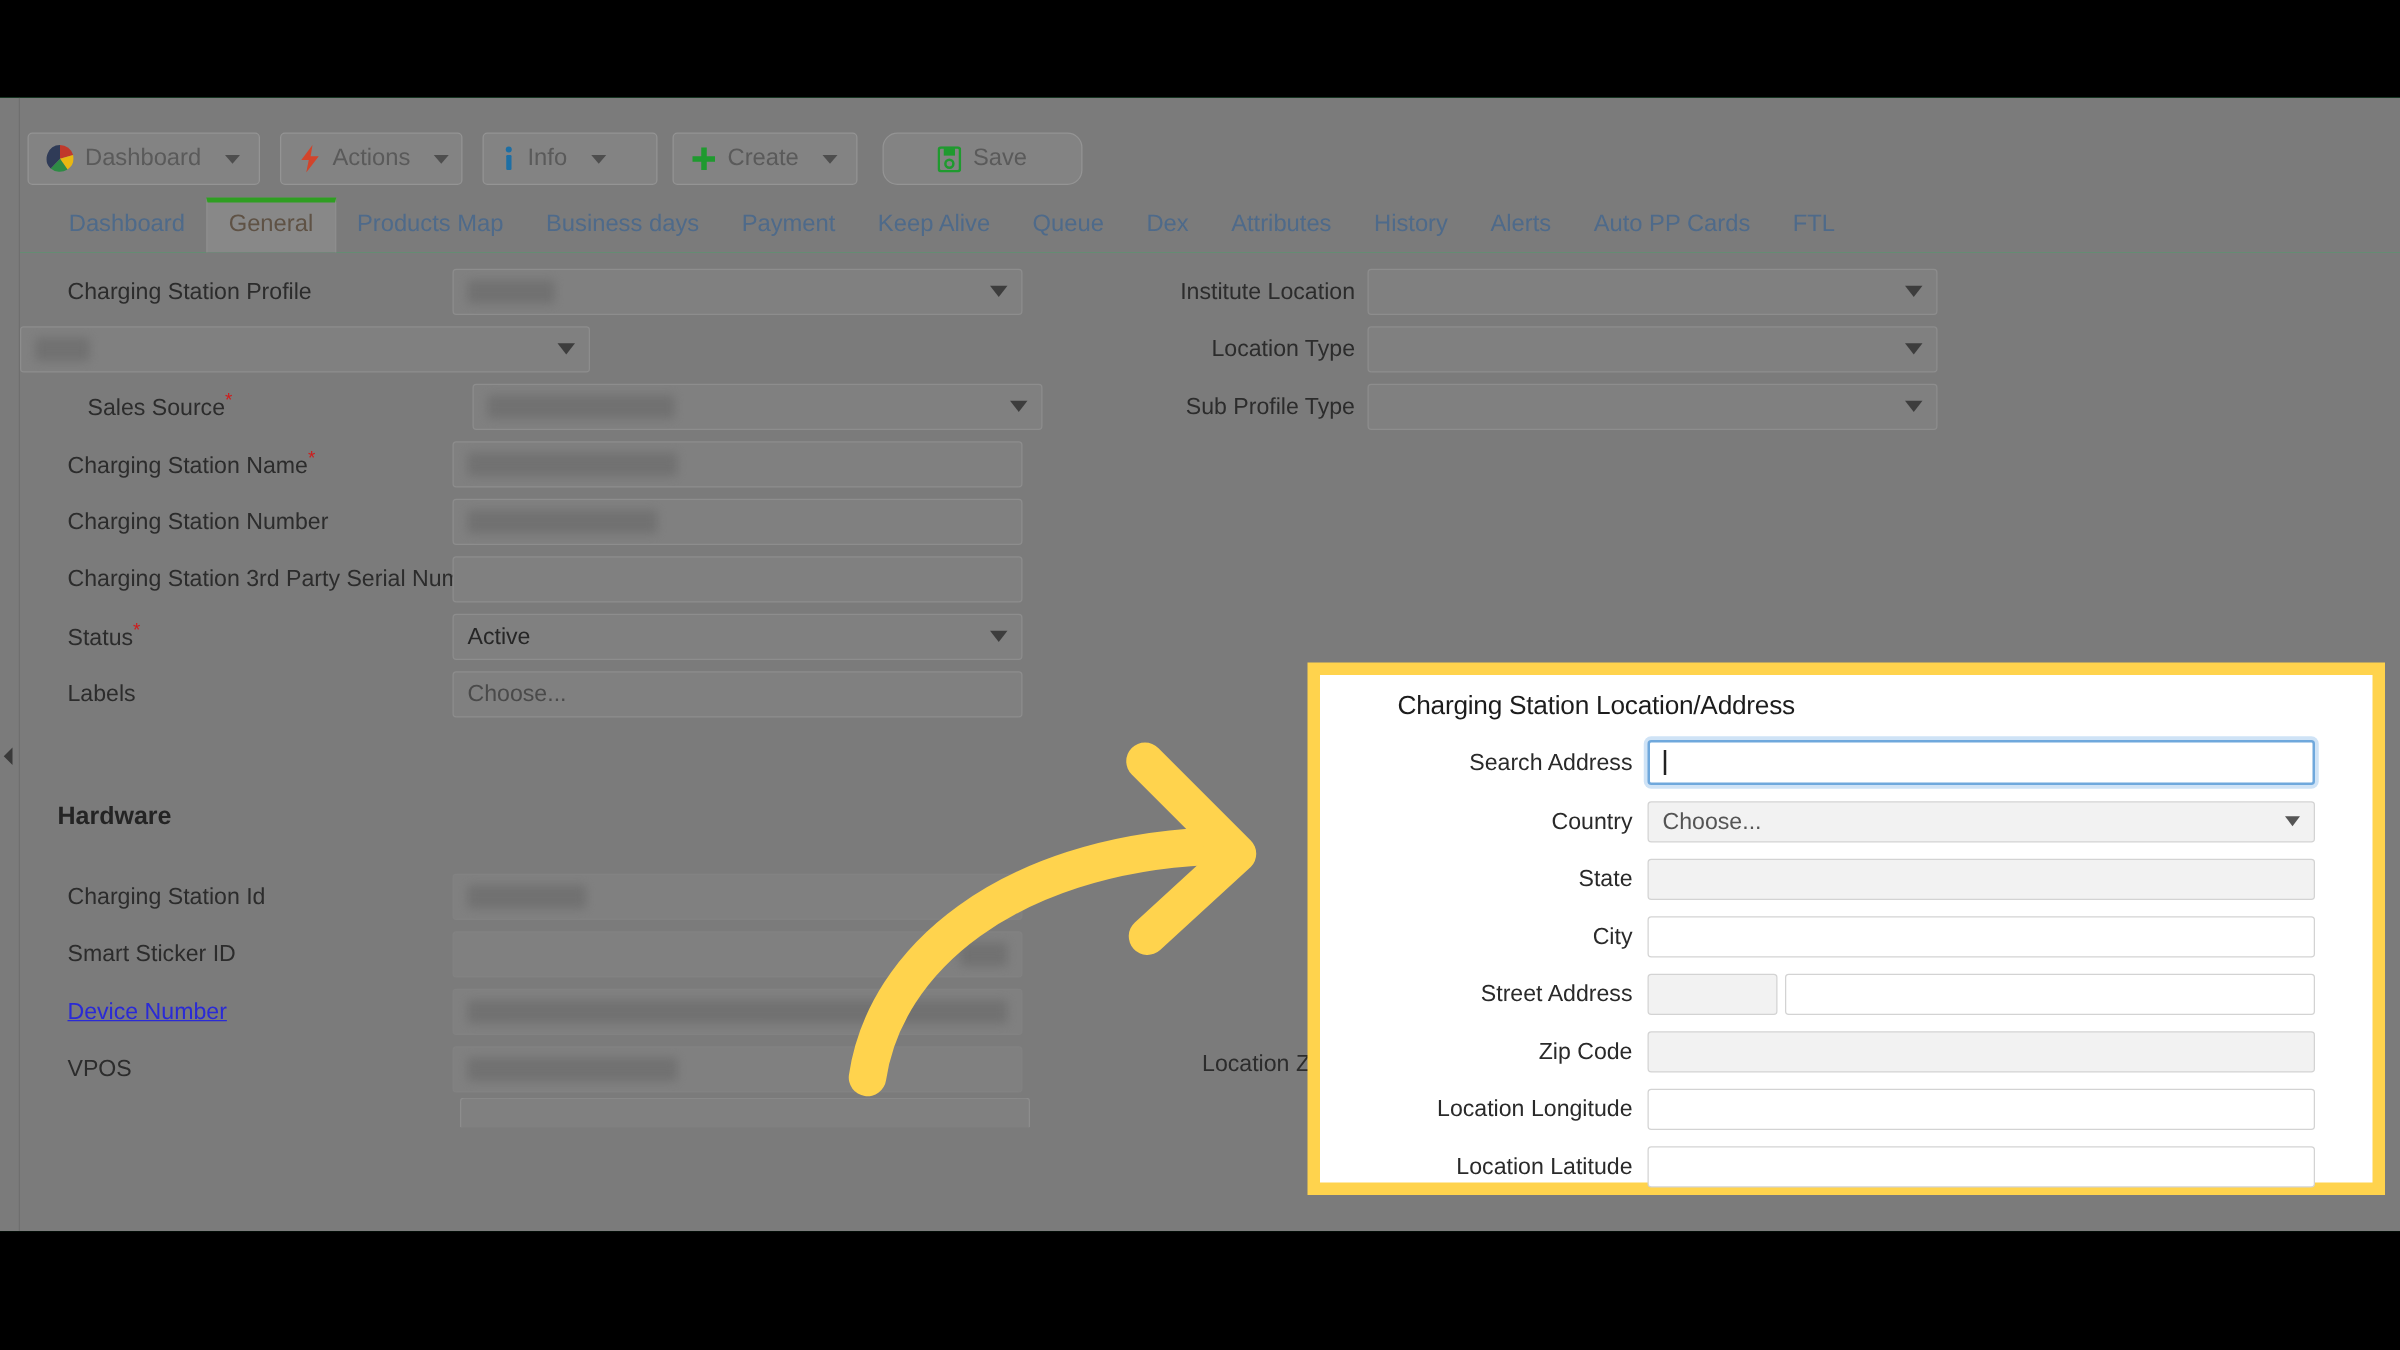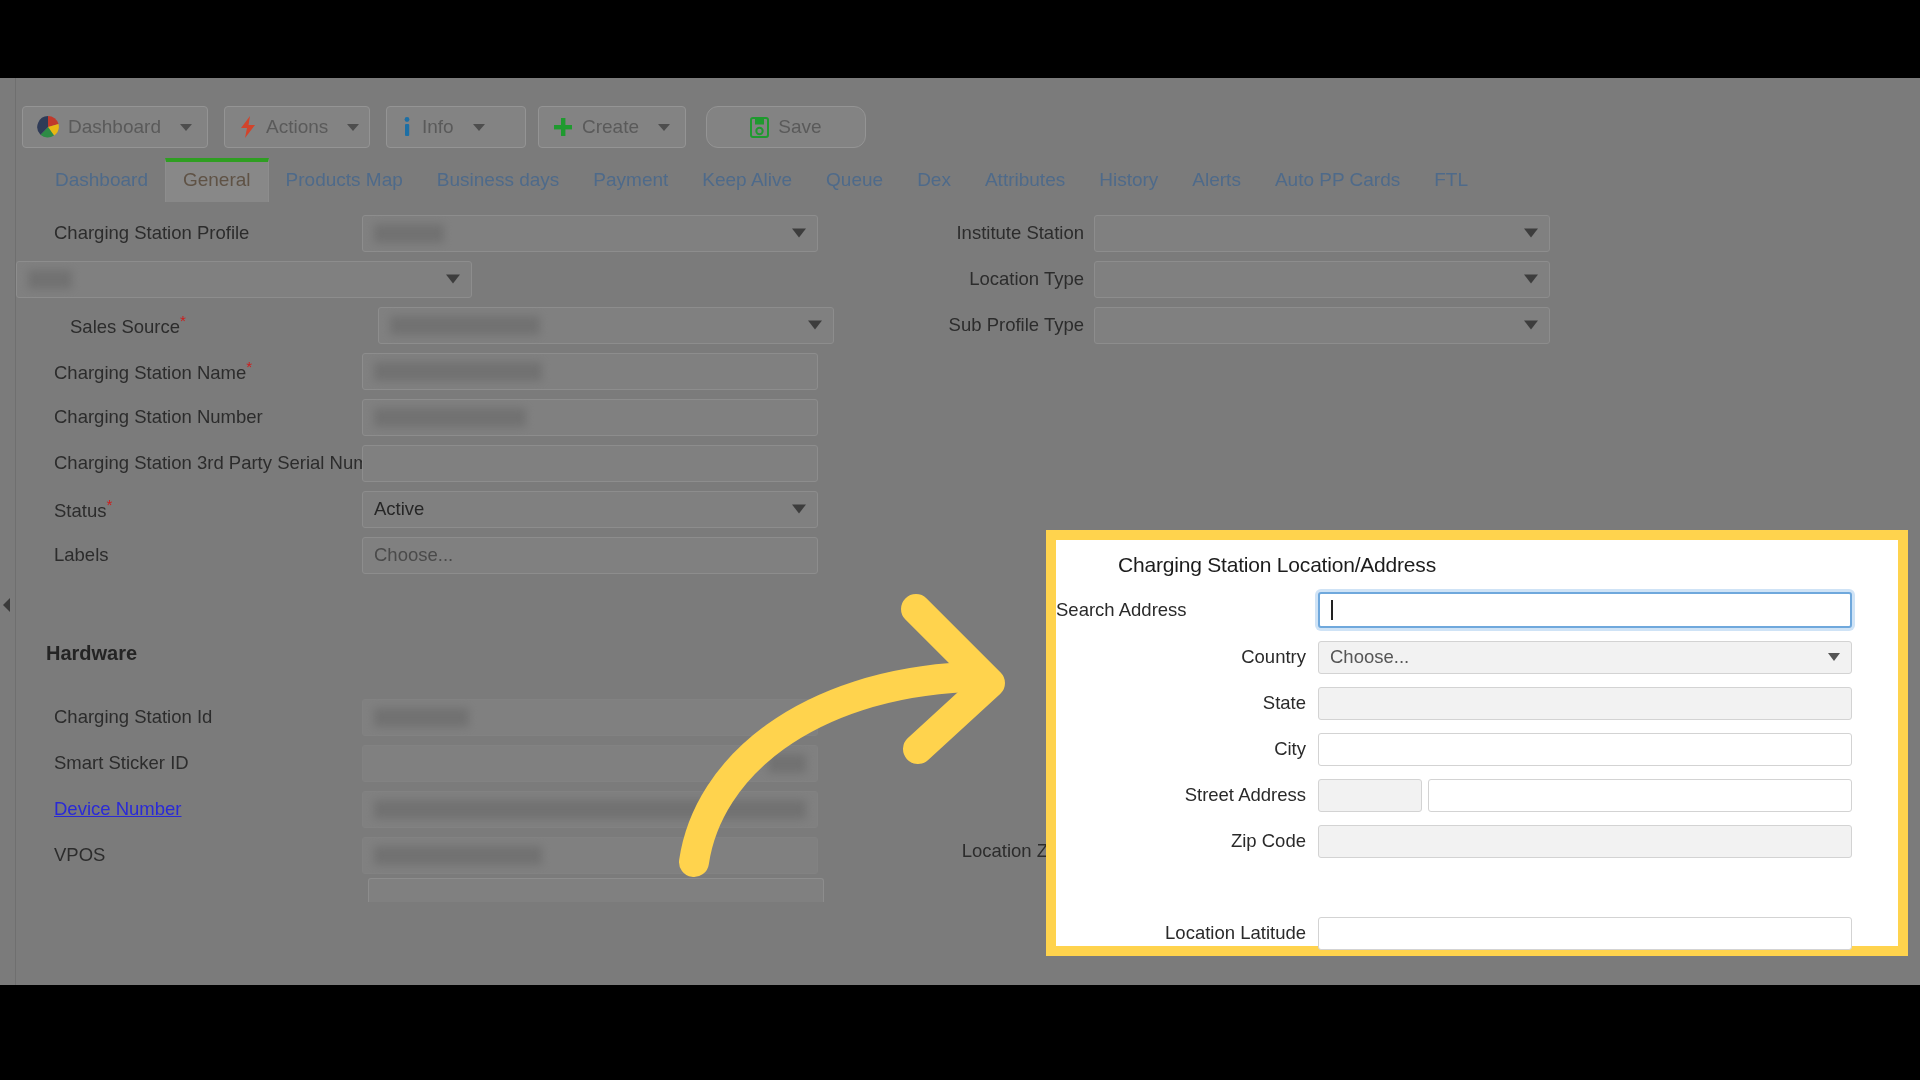--- a/index.html
+++ b/index.html
@@ -452,21 +452,21 @@
             <span class="redact" style="width:168px;"></span>
           </div>
         </div>
 
         <div style="position:absolute;left:352px;top:676px;width:456px;height:24px;border:1px solid #8d8d8d;border-bottom:none;border-radius:3px 3px 0 0;background:#808080;"></div>
       </div>
 
       <div class="col" id="col-right">
 
         <div class="frow" style="left:0; top:8px; width:1000px;">
-          <div class="flabel" style="width:178px; text-align:right; padding-right:10px;"><span>Institute Station</span></div>
+          <div class="flabel" style="width:178px; text-align:right; padding-right:10px;"><span>Institute Location</span></div>
           <div class="fctl" style="width:456px;">
             <span class="dd"></span>
           </div>
         </div>
 
         <div class="frow" style="left:0; top:54px; width:1000px;">
           <div class="flabel" style="width:178px; text-align:right; padding-right:10px;"><span>Location Type</span></div>
           <div class="fctl" style="width:456px;">
             <span class="dd"></span>
           </div>
@@ -484,21 +484,21 @@
           <div class="fctl" style="width:456px;"></div>
         </div>
       </div>
 
       <div id="highlight-box">
         <div id="highlight-inner">
 
           <div id="panel-title">Charging Station Location/Address</div>
 
           <div class="prow" style="left:0; top:48px; width:100%;">
-            <div class="plabel" style="width:262px; padding-right:12px;"><span>Search Address</span></div>
+            <div class="plabel" style="width:262px; text-align:right; padding-right:12px;"><span>Search Address</span></div>
             <div class="pctl focused" style="width:534px;">
               <span class="caret-bar"></span>
             </div>
           </div>
 
           <div class="prow" style="left:0; top:95px; width:100%;">
             <div class="plabel" style="width:262px; text-align:right; padding-right:12px;"><span>Country</span></div>
             <div class="pctl grey" style="width:534px; color:#555;">
               <span>Choose...</span>
               <span class="dd"></span>
@@ -519,20 +519,24 @@
             <div class="plabel" style="width:262px; text-align:right; padding-right:12px;"><span>Street Address</span></div>
             <div class="pctl grey" style="width:104px;"></div>
             <div class="pctl" style="width:424px; margin-left:6px;"></div>
           </div>
 
           <div class="prow" style="left:0; top:279px; width:100%;">
             <div class="plabel" style="width:262px; text-align:right; padding-right:12px;"><span>Zip Code</span></div>
             <div class="pctl grey" style="width:534px;"></div>
           </div>
 
+          <div class="prow" style="left:0; top:325px; width:100%;">
+            <div class="plabel" style="width:262px; text-align:right; padding-right:12px;"><span>Location Longitude</span></div>
+            <div class="pctl" style="width:534px;"></div>
+          </div>
 
           <div class="prow" style="left:0; top:371px; width:100%;">
             <div class="plabel" style="width:262px; text-align:right; padding-right:12px;"><span>Location Latitude</span></div>
             <div class="pctl" style="width:534px;"></div>
           </div>
 
         </div>
       </div>
 
       <div id="arrow-anno">

